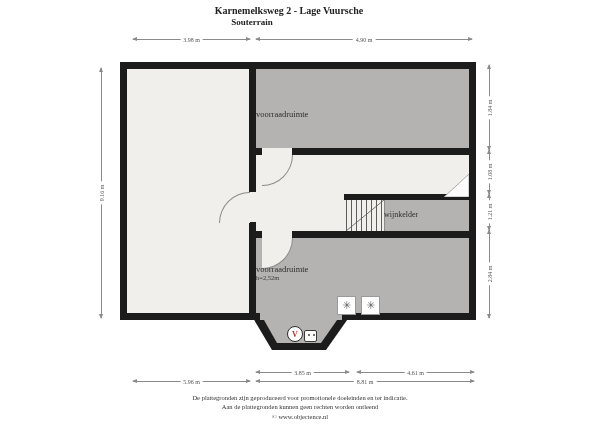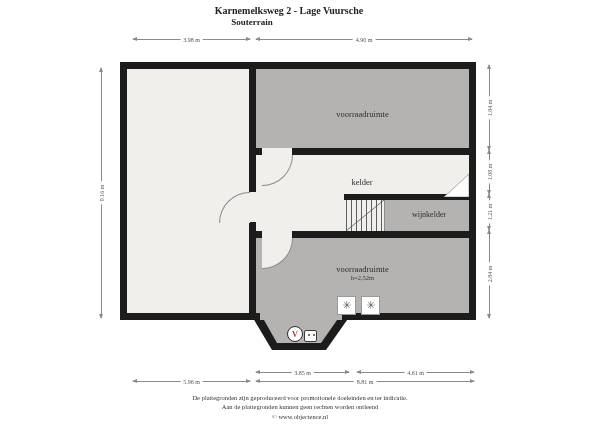--- a/index.html
+++ b/index.html
@@ -12,21 +12,21 @@
   .subtitle{top:17px;left:0;width:504px;text-align:center;font-weight:bold;font-size:9px;}
 
   
   .floor-light{background:var(--room-light,#f0efec);}
   .floor-gray{background:var(--room-gray,#b4b3b1);}
 
   
   .wall{background:var(--wall,#1c1c1c);}
 
   
-  .room-label{text-align:center;font-size:8.5px;color:#2e2e2e;line-height:1.2;}
+  .room-label{text-align:left;font-size:8.5px;color:#2e2e2e;line-height:1.2;}
   .room-label .h-note{font-size:6.5px;color:#3a3a3a;}
 
   
   .dim-h{height:0;border-top:1px solid var(--dim-line,#8a8a8a);}
   .dim-h::before{content:"";position:absolute;left:-1px;top:-3px;width:0;height:0;
     border-top:2px solid transparent;border-bottom:2px solid transparent;
     border-right:5px solid var(--dim-line,#8a8a8a);}
   .dim-h::after{content:"";position:absolute;right:-1px;top:-3px;width:0;height:0;
     border-top:2px solid transparent;border-bottom:2px solid transparent;
     border-left:5px solid var(--dim-line,#8a8a8a);}
@@ -125,23 +125,20 @@
     <div class="abs appliance-sq" style="left:337px;top:296px;width:19px;height:19px;">
       <span>✳</span>
     </div>
     <div class="abs appliance-sq" style="left:361px;top:296px;width:19px;height:19px;">
       <span>✳</span>
     </div>
 
     <div class="abs room-label" style="left:256px;top:109px;width:213px;">
       <div>voorraadruimte</div>
     </div>
-    <div class="abs room-label" style="left:256px;top:177px;width:212px;">
-      <div>kelder</div>
-    </div>
     <div class="abs room-label" style="left:384px;top:210px;width:90px;font-size:8px;">
       <div>wijnkelder</div>
     </div>
     <div class="abs room-label" style="left:256px;top:264px;width:213px;">
       <div>voorraadruimte</div>
       <div class="h-note">h=2,52m</div>
     </div>
   </div>
 
   <div class="abs dim-h" style="left:133px;top:39px;width:117px;">

